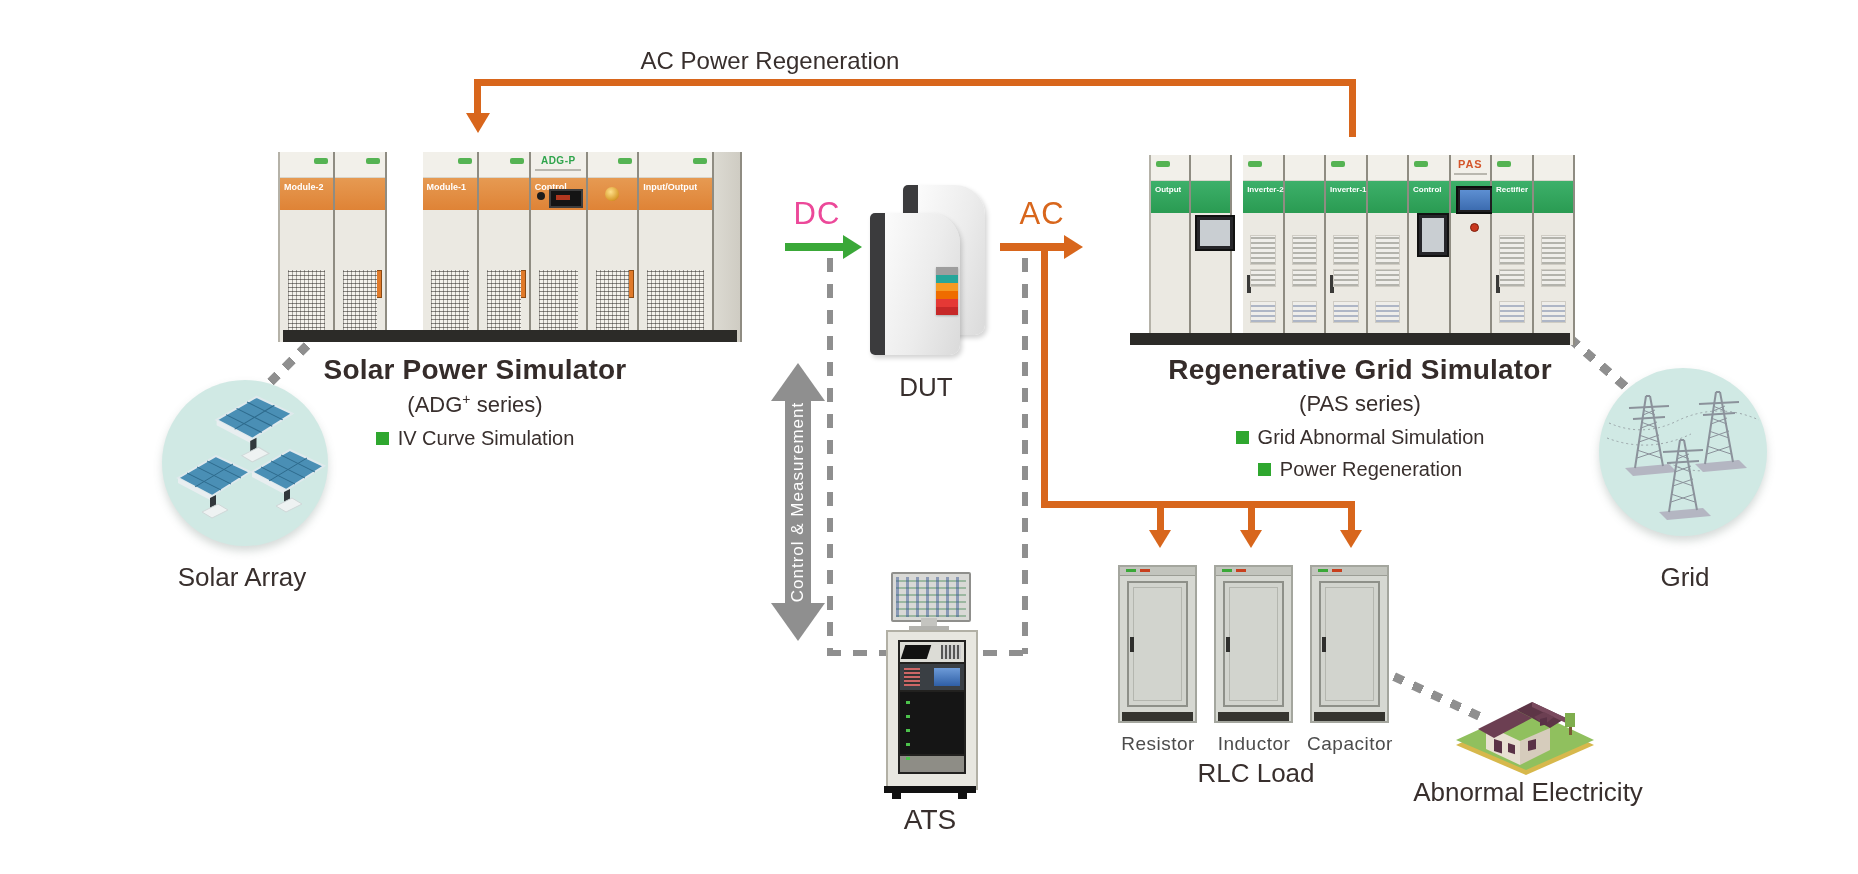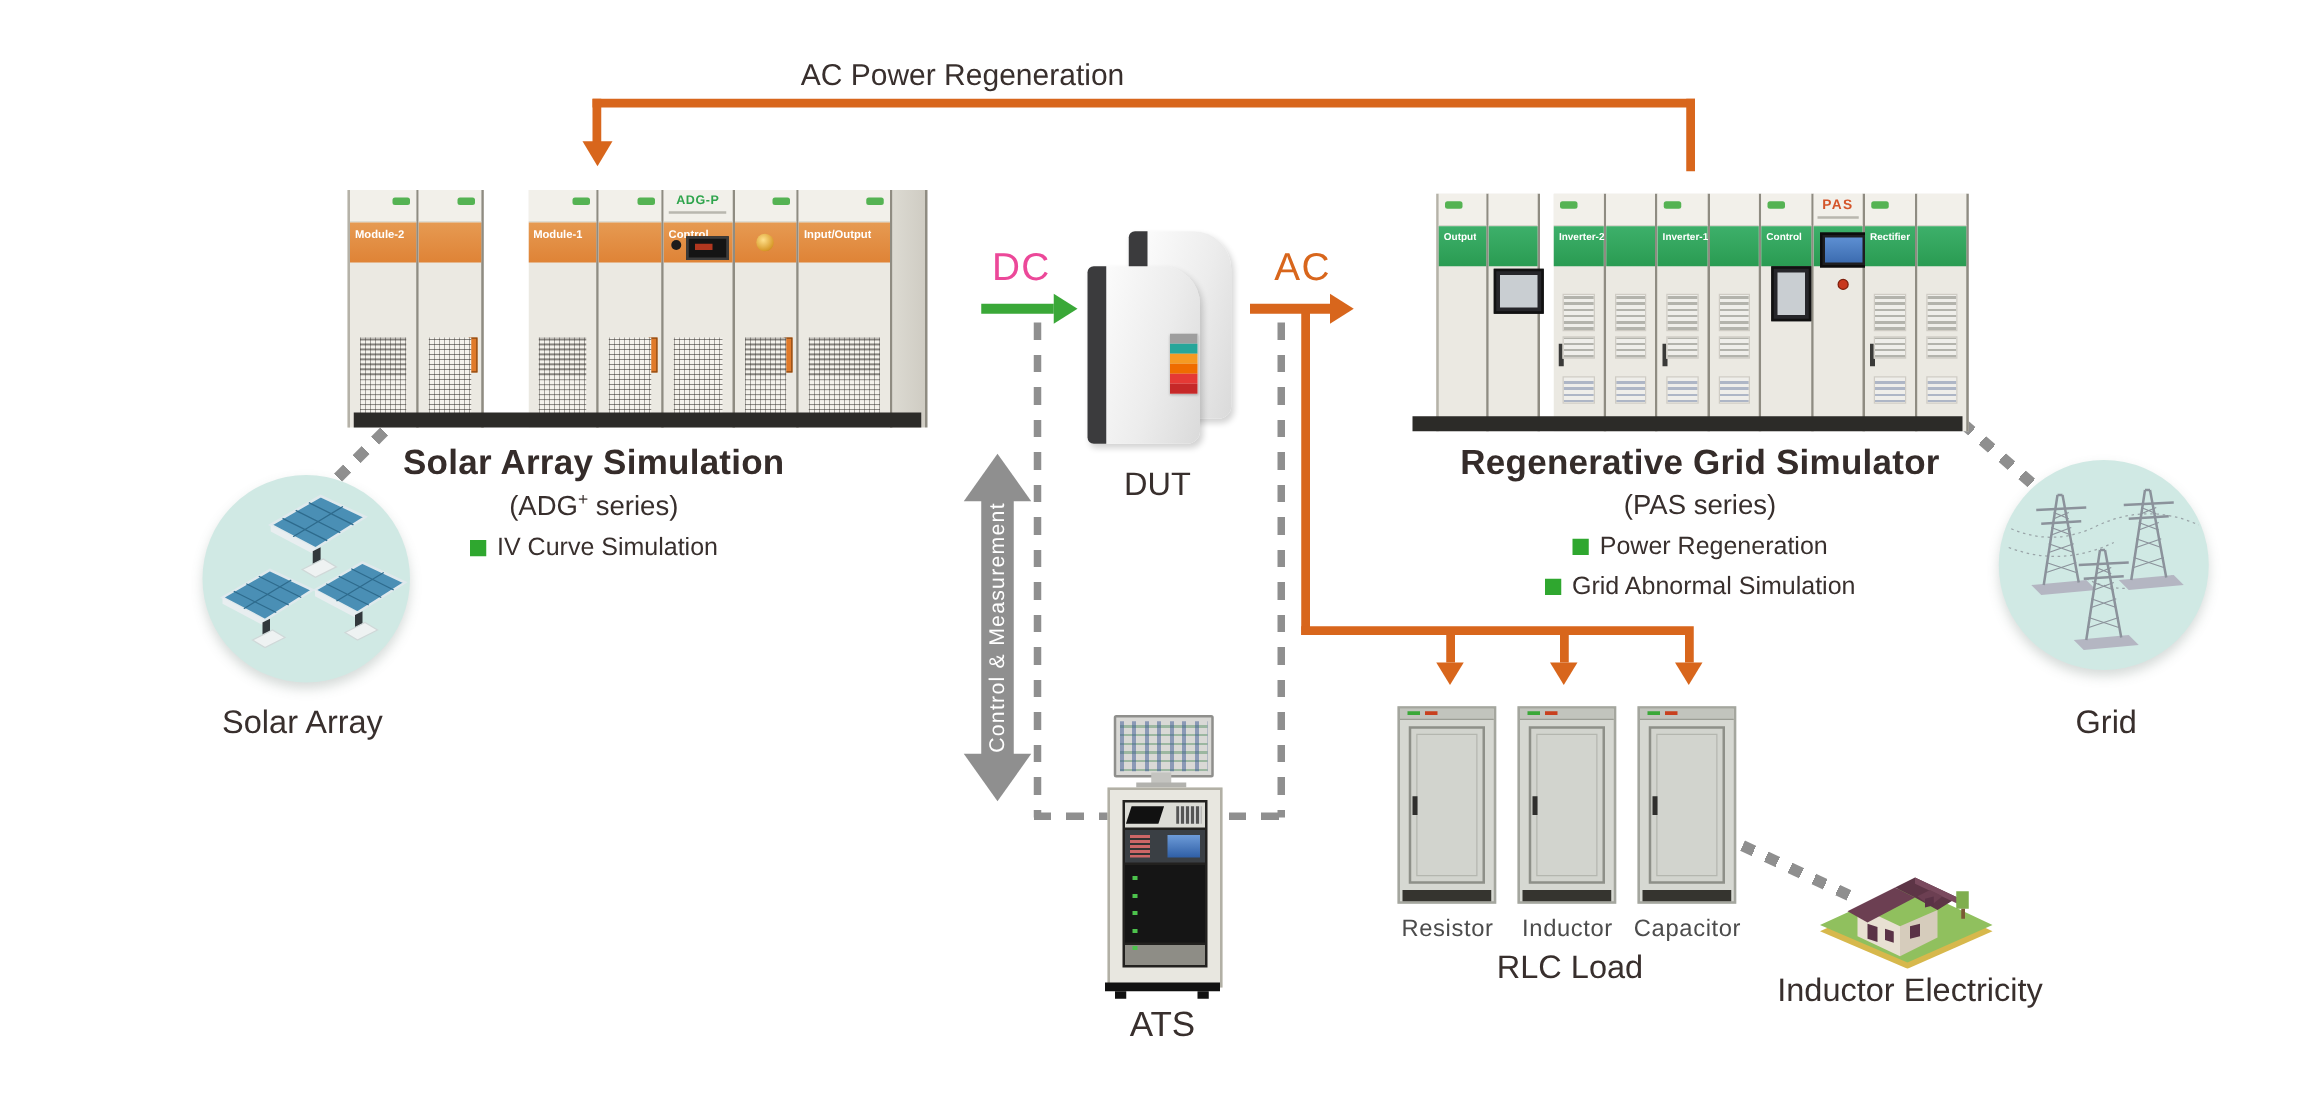--- a/index.html
+++ b/index.html
@@ -208,21 +208,21 @@
         </div>
       <div class="door-body">
           <div class="vent-adg"></div>
         </div>
     </div>
     <div class="sidepanel" style="width:28px;"></div>
     <div class="cab-base"></div>
   </div>
 
   <div class="abs center" style="left:275px;top:354px;width:400px;">
-    <div class="title">Solar Array Simulation</div>
+    <div class="title">Solar Power Simulator</div>
     <div class="series"><span>(ADG</span><sup>+</sup><span> series)</span></div>
     <div class="feature">
         <span class="bullet"></span>
         <span>IV Curve Simulation</span>
       </div>
   </div>
 
   <div class="mint" style="left:162px;top:380px;width:166px;height:166px;"></div>
   <svg class="abs" style="left:162px;top:380px;" width="166" height="166" viewBox="0 0 166 166">
     <defs>
@@ -386,25 +386,25 @@
       </div>
     </div>
     <div class="cab-base"></div>
   </div>
 
   <div class="abs center" style="left:1140px;top:354px;width:440px;">
     <div class="title">Regenerative Grid Simulator</div>
     <div class="series">(PAS series)</div>
     <div class="feature">
         <span class="bullet"></span>
-        <span>Power Regeneration</span>
+        <span>Grid Abnormal Simulation</span>
       </div>
     <div class="feature">
         <span class="bullet"></span>
-        <span>Grid Abnormal Simulation</span>
+        <span>Power Regeneration</span>
       </div>
   </div>
 
   <div class="rlc" style="left:1118px;top:565px;">
     <div class="topstrip">
         <span class="tick"></span>
       </div>
     <div class="frame">
         <i></i>
       </div>
@@ -445,21 +445,21 @@
     <polygon points="68,55 84,47 118,63 102,73 84,63" fill="#5d3546"></polygon>
     <polygon points="84,47 118,63 118,68 84,52" fill="#7a4a5e"></polygon>
     <polygon points="86,62 96,57 106,62 96,70" fill="#6c3f52"></polygon>
     <rect x="46" y="84" width="8" height="12" fill="#5a3246" transform="skewY(18)" transform-origin="46 84"></rect>
     <rect x="60" y="88" width="7" height="9" fill="#5a3246" transform="skewY(18)" transform-origin="60 88"></rect>
     <rect x="80" y="86" width="8" height="10" fill="#5a3246" transform="skewY(-14)" transform-origin="80 86"></rect>
     <rect x="92" y="64" width="7" height="7" fill="#5a3246" transform="skewY(-14)" transform-origin="92 64"></rect>
     <rect x="117" y="58" width="10" height="14" fill="#7fae4e"></rect>
     <rect x="121" y="72" width="3" height="8" fill="#7a5a34"></rect>
   </svg>
-  <div class="abs center caption" style="left:1400px;top:777px;width:256px;">Inductor Electricity</div>
+  <div class="abs center caption" style="left:1400px;top:777px;width:256px;">Abnormal Electricity</div>
 
   <div class="mint" style="left:1599px;top:368px;width:168px;height:168px;"></div>
   <svg class="abs" style="left:1599px;top:368px;" width="168" height="168" viewBox="0 0 168 168">
     <defs>
       <g id="tw">
         <polygon points="8,82 52,78 60,86 16,90" fill="#b4b6c2"></polygon>
         <path d="M18,82 L29,10 M46,80 L33,10 M29,10 L33,10" stroke="#8b929b" stroke-width="2" fill="none"></path>
         <path d="M20,72 L44,64 M44,72 L20,64 M22,56 L42,49 M42,56 L22,49 M24,42 L40,36 M40,42 L24,36 M26,29 L38,24 M38,29 L26,24" stroke="#8b929b" stroke-width="1" fill="none"></path>
         <path d="M12,22 L52,20 M16,33 L48,31" stroke="#8b929b" stroke-width="2" fill="none"></path>
       </g>

